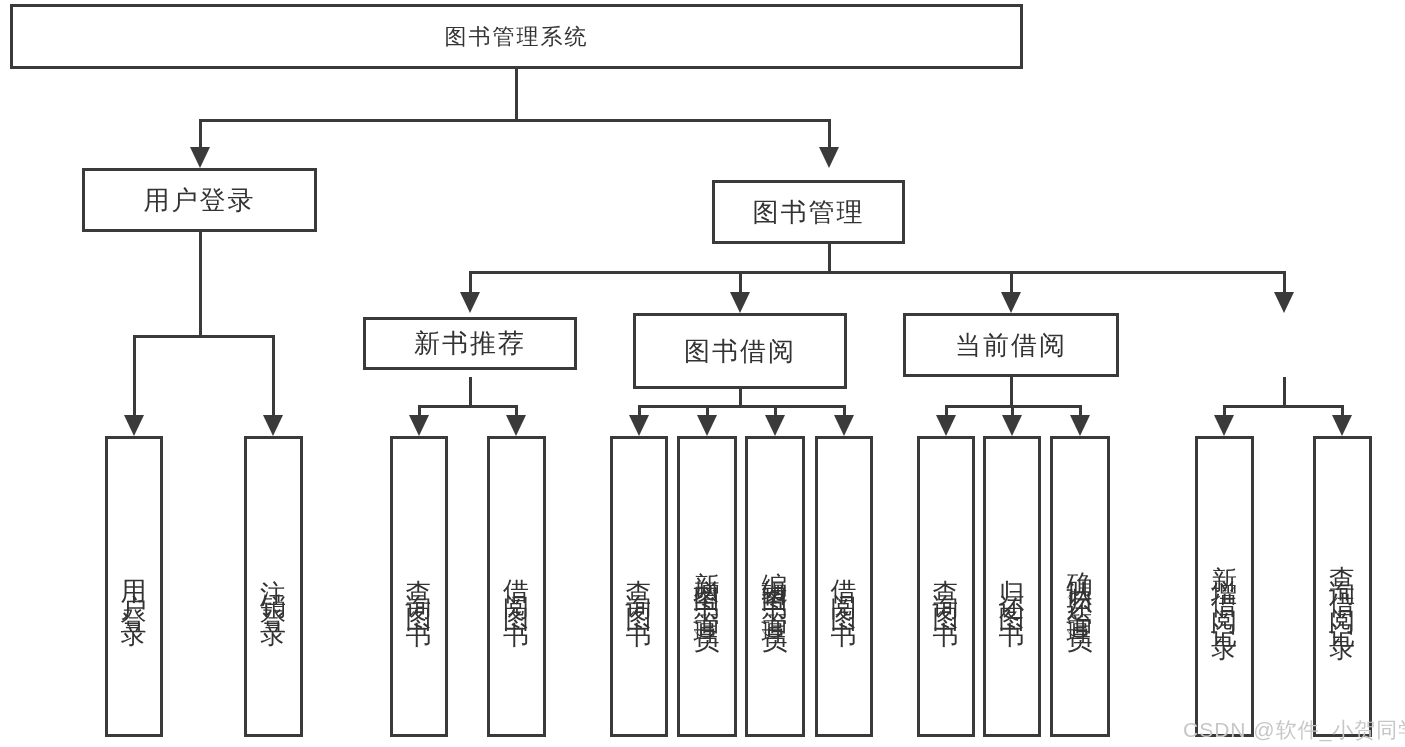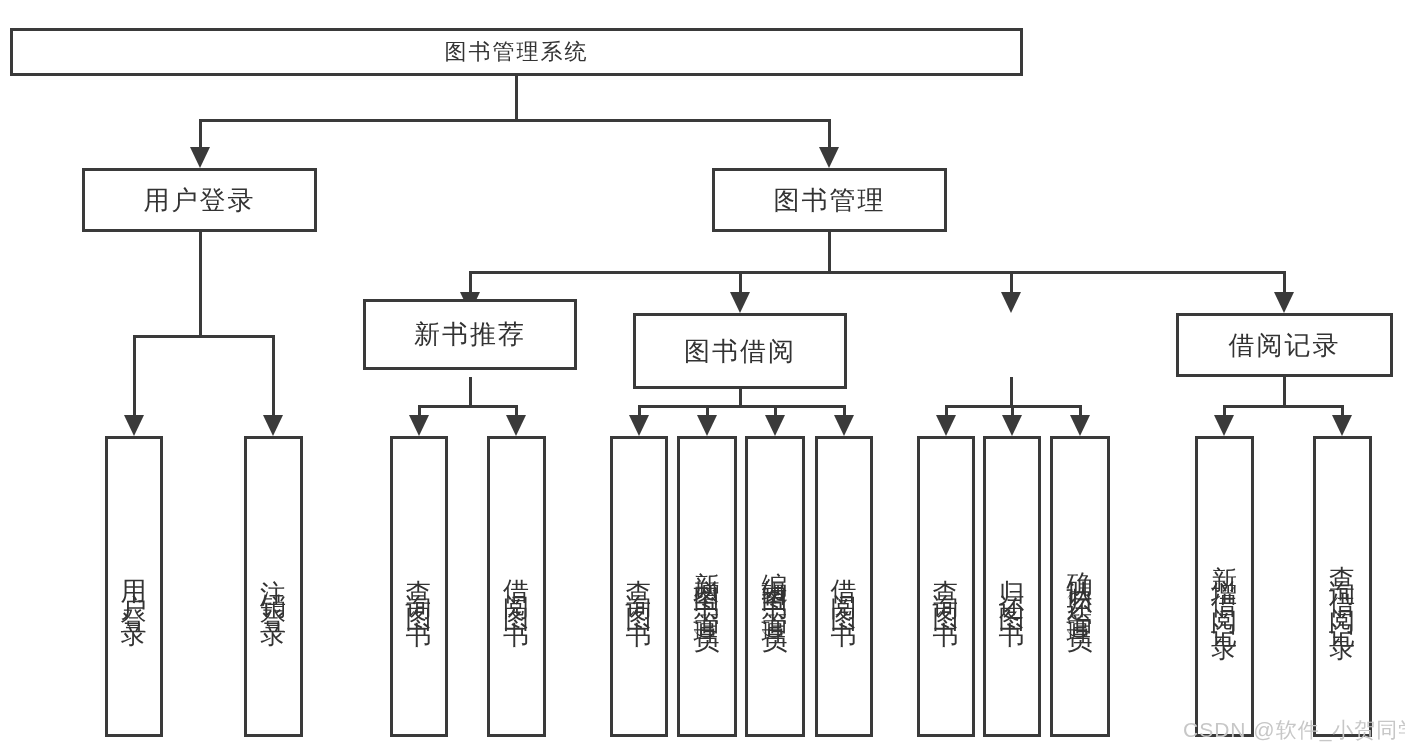--- a/index.html
+++ b/index.html
@@ -62,28 +62,28 @@
     color: var(--watermark);
     z-index: 5;
     white-space: nowrap;
   }
 </style>
 </head>
 <body>
 
 <div class="canvas">
 
-  <div class="box root" style="left:10px; top:28px; width:1013px; height:48px;">图书管理系统</div>
+  <div class="box root" style="left:10px; top:4px; width:1013px; height:65px;">图书管理系统</div>
 
   <div class="box" style="left:82px; top:168px; width:235px; height:64px;">用户登录</div>
-  <div class="box" style="left:712px; top:168px; width:235px; height:64px;">图书管理</div>
+  <div class="box" style="left:712px; top:180px; width:193px; height:64px;">图书管理</div>
 
-  <div class="box" style="left:363px; top:299px; width:214px; height:71px;">新书推荐</div>
+  <div class="box" style="left:363px; top:317px; width:214px; height:53px;">新书推荐</div>
   <div class="box" style="left:633px; top:313px; width:214px; height:76px;">图书借阅</div>
-  <div class="box" style="left:1176px; top:313px; width:217px; height:64px;">借阅记录</div>
+  <div class="box" style="left:903px; top:313px; width:216px; height:64px;">当前借阅</div>
 
   <div class="box leaf" style="left:105px; top:436px; width:58px; height:301px;">用户登录</div>
   <div class="box leaf" style="left:244px; top:436px; width:59px; height:301px;">注销登录</div>
 
   <div class="box leaf" style="left:390px; top:436px; width:58px; height:301px;">查询图书</div>
   <div class="box leaf" style="left:487px; top:436px; width:59px; height:301px;">借阅图书</div>
 
   <div class="box leaf" style="left:610px; top:436px; width:58px; height:301px;">查询图书</div>
   <div class="box leaf tight" style="left:677px; top:436px; width:60px; height:301px;">新增图书（管理员）</div>
   <div class="box leaf tight" style="left:745px; top:436px; width:60px; height:301px;">编辑图书（管理员）</div>

